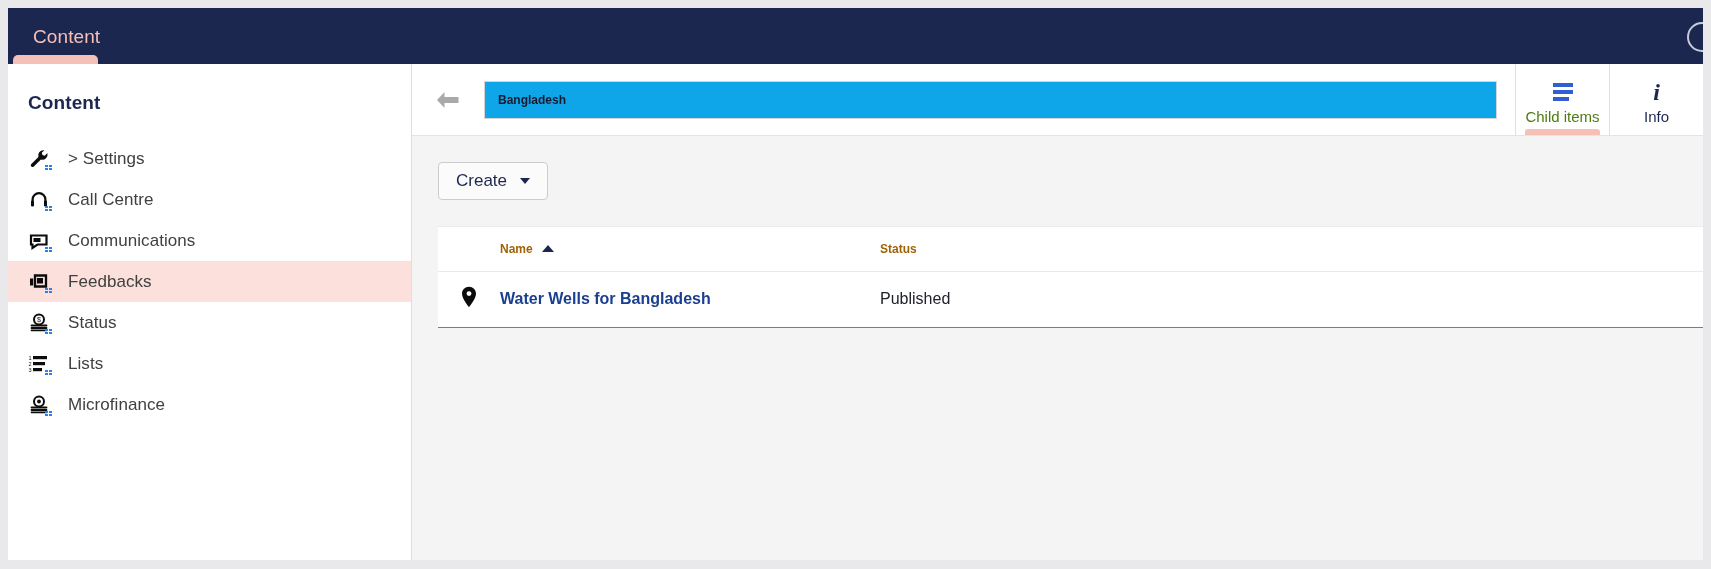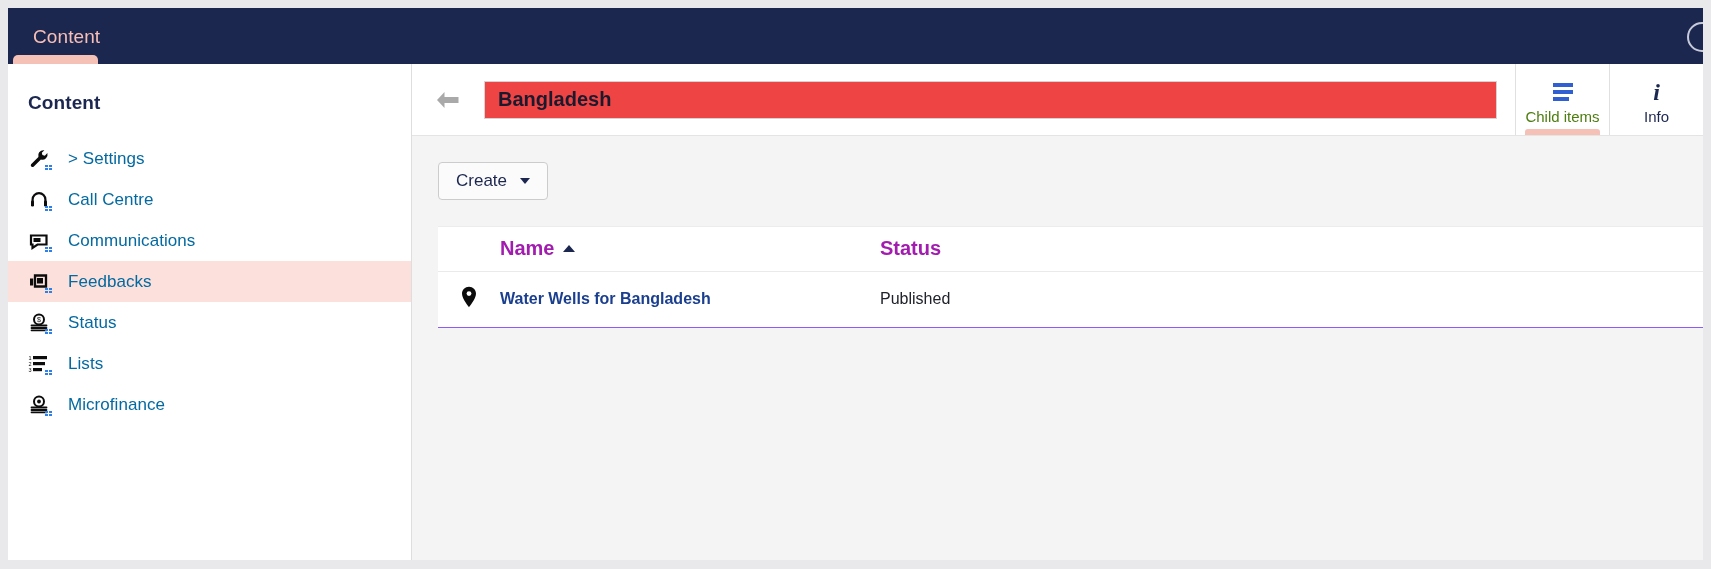--- a/index.html
+++ b/index.html
@@ -125,21 +125,21 @@
     gap: 1px;
   }
   .icon-badge i {
     display: block;
     width: 3px;
     height: 2px;
     background: #2f7fe8;
   }
   .sidebar-label {
     font-size: 17px;
-    color: #0369a1;
+    color: #404040;
     letter-spacing: .05px;
     white-space: nowrap;
   }
 
   
   .main {
     flex: 1 1 auto;
     background: #f4f4f4;
     display: flex;
     flex-direction: column;
@@ -162,25 +162,25 @@
     align-items: center;
     justify-content: center;
     cursor: pointer;
     margin-left: 14px;
   }
   .title-field {
     flex: 1 1 auto;
     margin: 0 18px 0 14px;
     height: 38px;
     border: 1px solid #d4d4d4;
-    background: #ef4444;
+    background: #0ea5e9;
     display: flex;
     align-items: center;
     padding: 0 13px;
-    font-size: 20px;
+    font-size: 12px;
     font-weight: bold;
     color: #1a1a2e;
     min-width: 0;
   }
 
   .header-tabs {
     display: flex;
     align-self: stretch;
     flex: 0 0 auto;
   }
@@ -269,23 +269,23 @@
   
   .table-card {
     margin-top: 26px;
     background: #ffffff;
     width: 1292px;
     border-top: 1px solid #ececec;
   }
   .tbl { width: 100%; border-collapse: collapse; }
   .tbl th {
     text-align: left;
-    font-size: 20px;
+    font-size: 12px;
     font-weight: bold;
-    color: #a21caf;
+    color: #a16207;
     height: 44px;
     padding: 0;
     border-bottom: 1px solid #eaeaea;
     vertical-align: middle;
     margin-left: 36px;
   }
   .tbl td {
     height: 56px;
     padding: 0;
     font-size: 16px;

